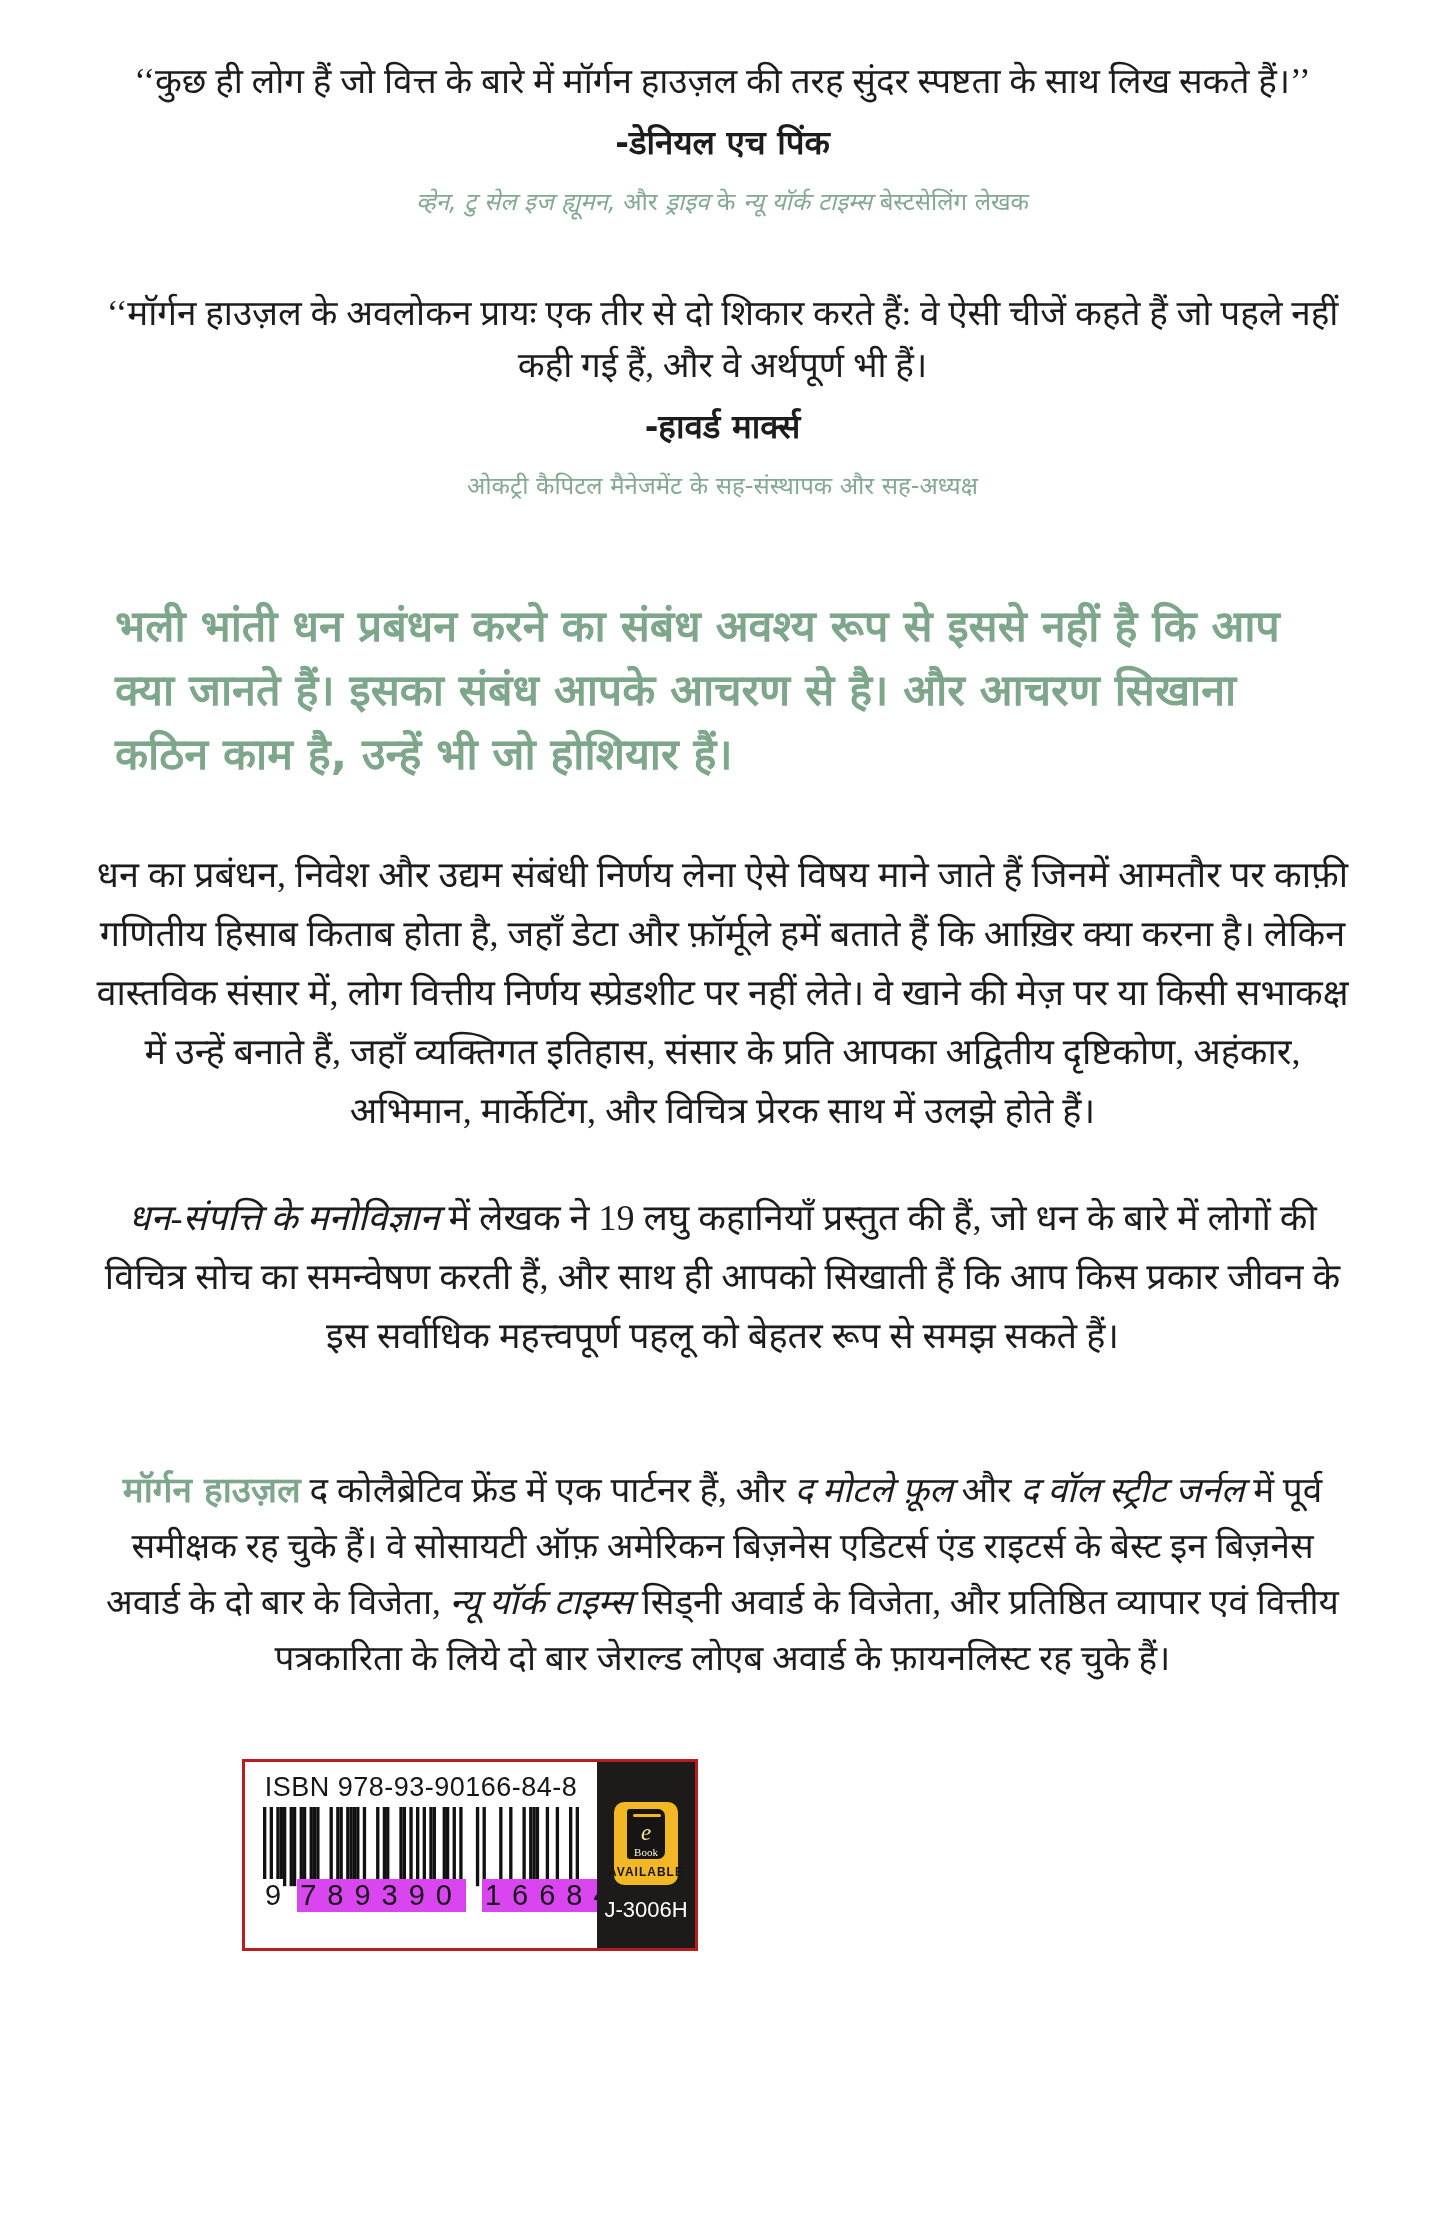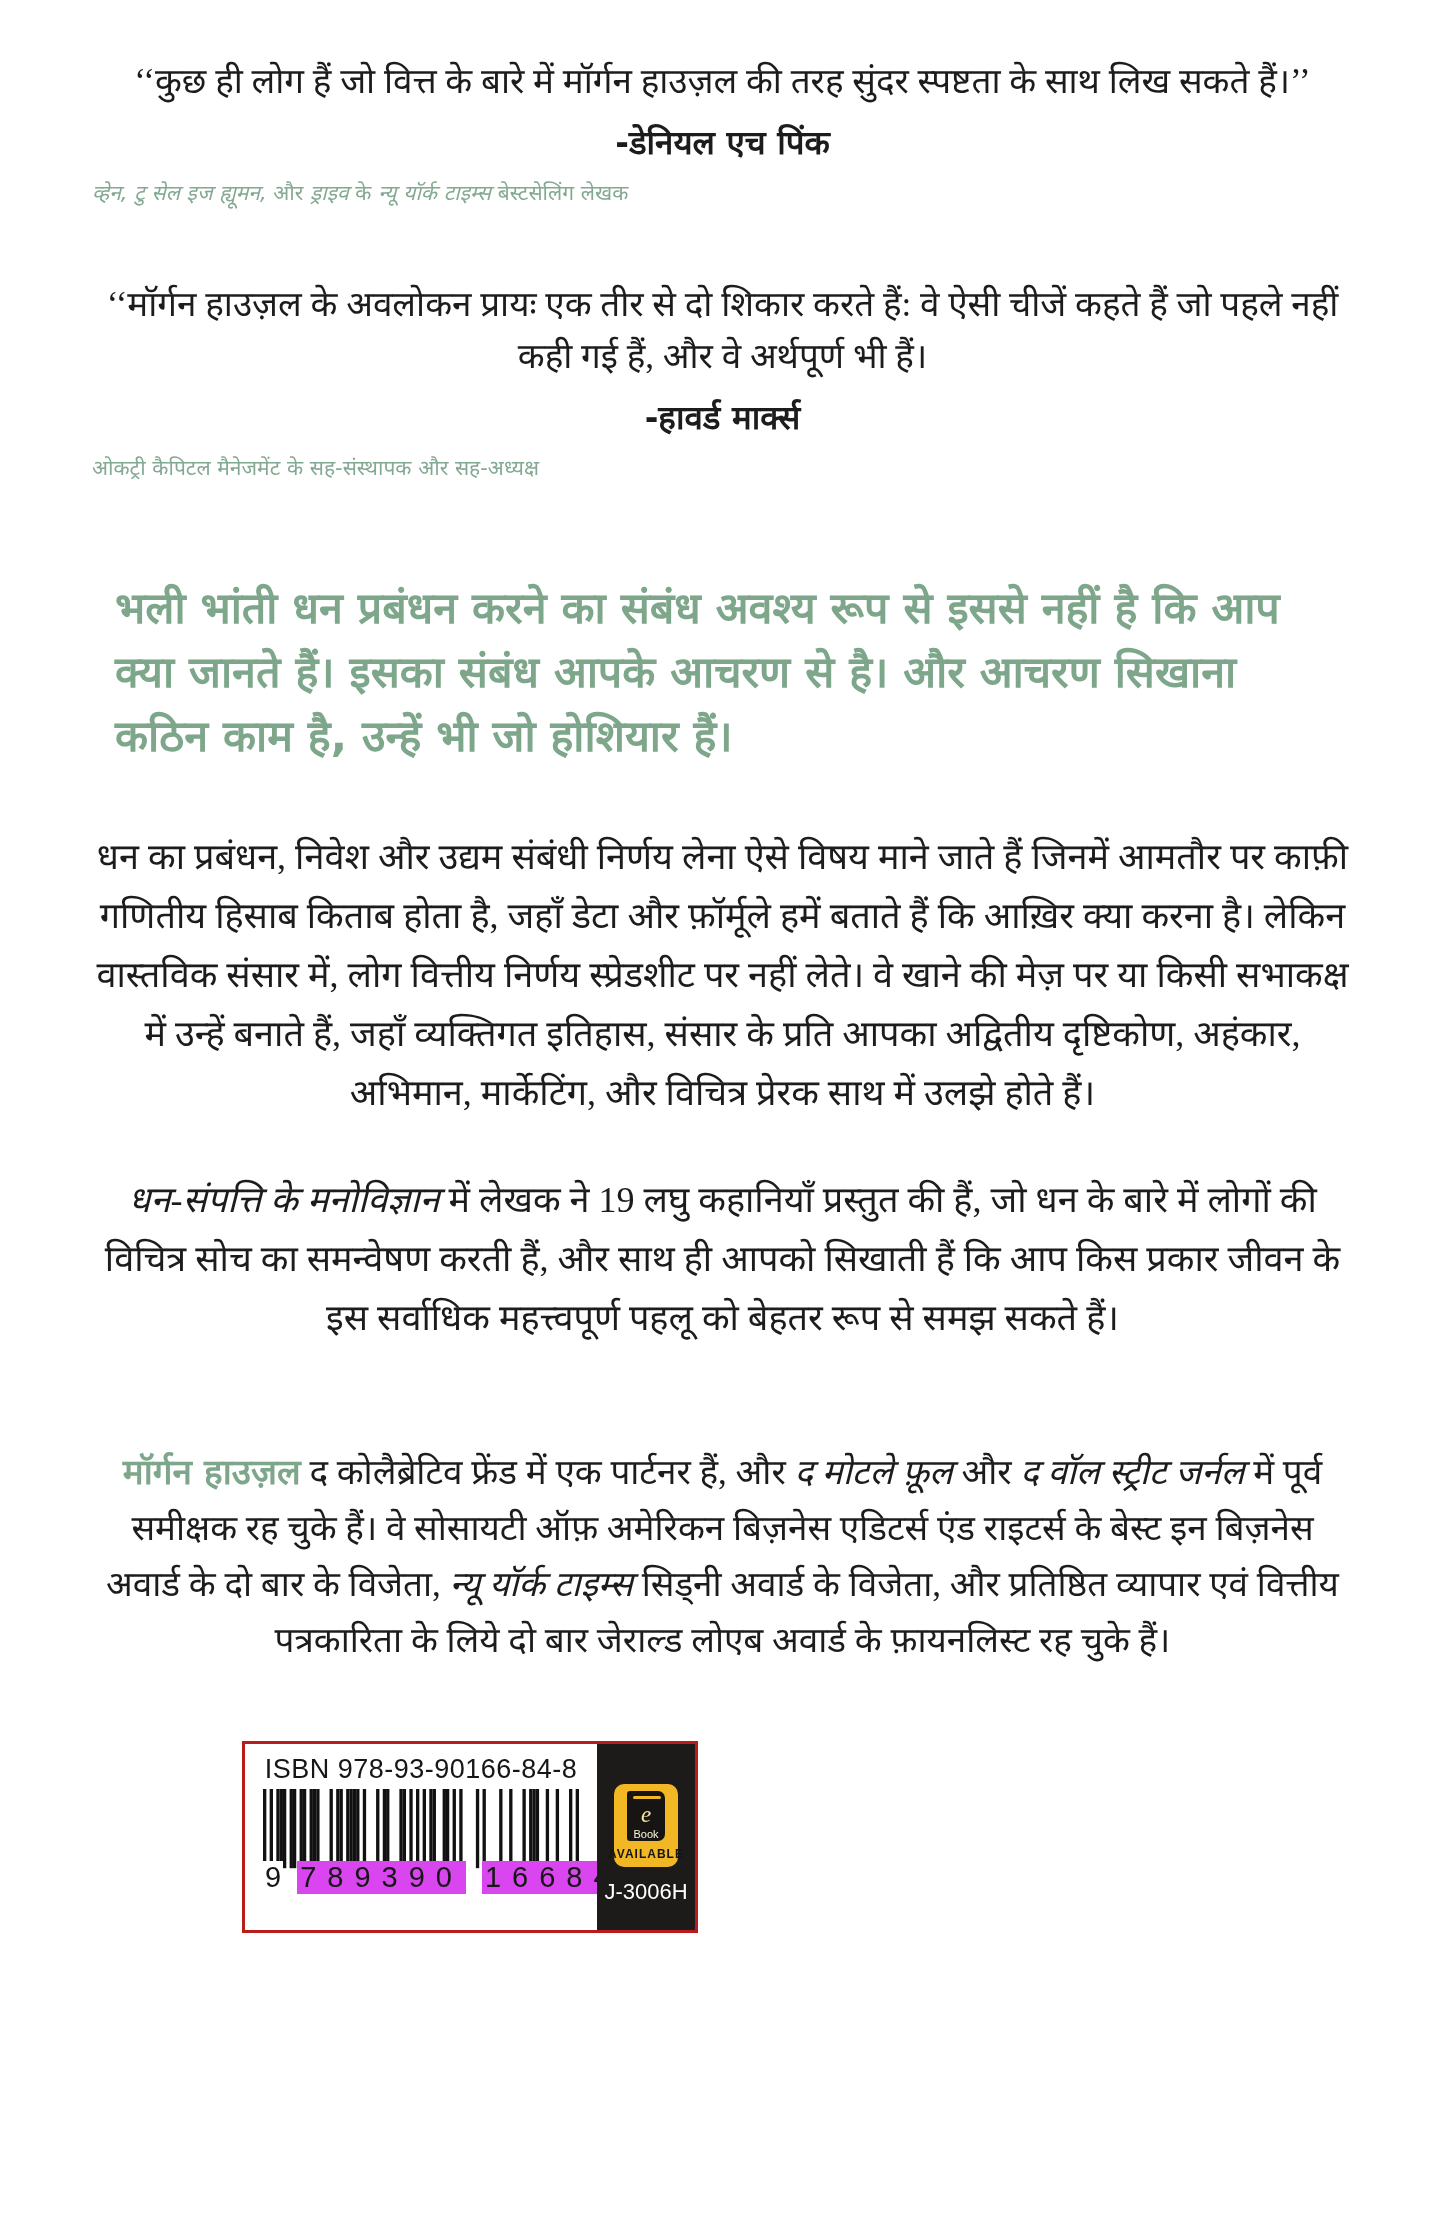--- a/index.html
+++ b/index.html
@@ -20,22 +20,22 @@
   
   .quote-block{margin:0;}
   .quote-block + .quote-block{margin-top:66px;}
   .quote-text{font-size:35px;line-height:52px;text-align:center;margin:0;}
   .quote-name{
     font-family:"DejaVu Sans","Liberation Sans",sans-serif;font-weight:700;
     font-size:33px;line-height:41px;text-align:center;margin:14px 0 0;
   }
   .quote-role{
     font-family:"DejaVu Sans","Liberation Sans",sans-serif;
-    font-size:21px;line-height:40px;color:var(--green-soft);
-    margin:10px 0 0;
+    font-size:24px;line-height:40px;color:var(--green-soft);
+    text-align:center;margin:19px 0 0;
   }
 
   
   .headline{
     margin:88px auto 0;max-width:1215px;
     font-family:"DejaVu Sans","Liberation Sans",sans-serif;font-weight:700;
     font-size:43px;line-height:64px;color:var(--green);text-align:left;
   }
 
   
@@ -109,21 +109,21 @@
   }
   .ebook-book::before{
     content:"";position:absolute;top:5px;left:6px;right:4px;height:3px;
     background:var(--yellow);border-radius:2px;
   }
   .ebook-e{
     font-family:"Liberation Serif",serif;font-style:italic;
     font-size:23px;line-height:1;color:#f7e7a0;margin-top:12px;
   }
   .ebook-book-label{
-    font-family:Liberation Sans, sans-serif;font-size:11px;line-height:1;
+    font-family:Liberation Serif, serif;font-size:11px;line-height:1;
     color:#fdf6d8;margin-top:3px;
   }
   .ebook-available{
     font-family:Liberation Sans, sans-serif;font-size:12px;font-weight:700;
     letter-spacing:1px;color:#161513;margin-top:6px;
   }
   .jcode{
     margin-top:12px;font-size:22px;color:#ffffff;
     font-family:"Liberation Sans","DejaVu Sans",sans-serif;
   }

